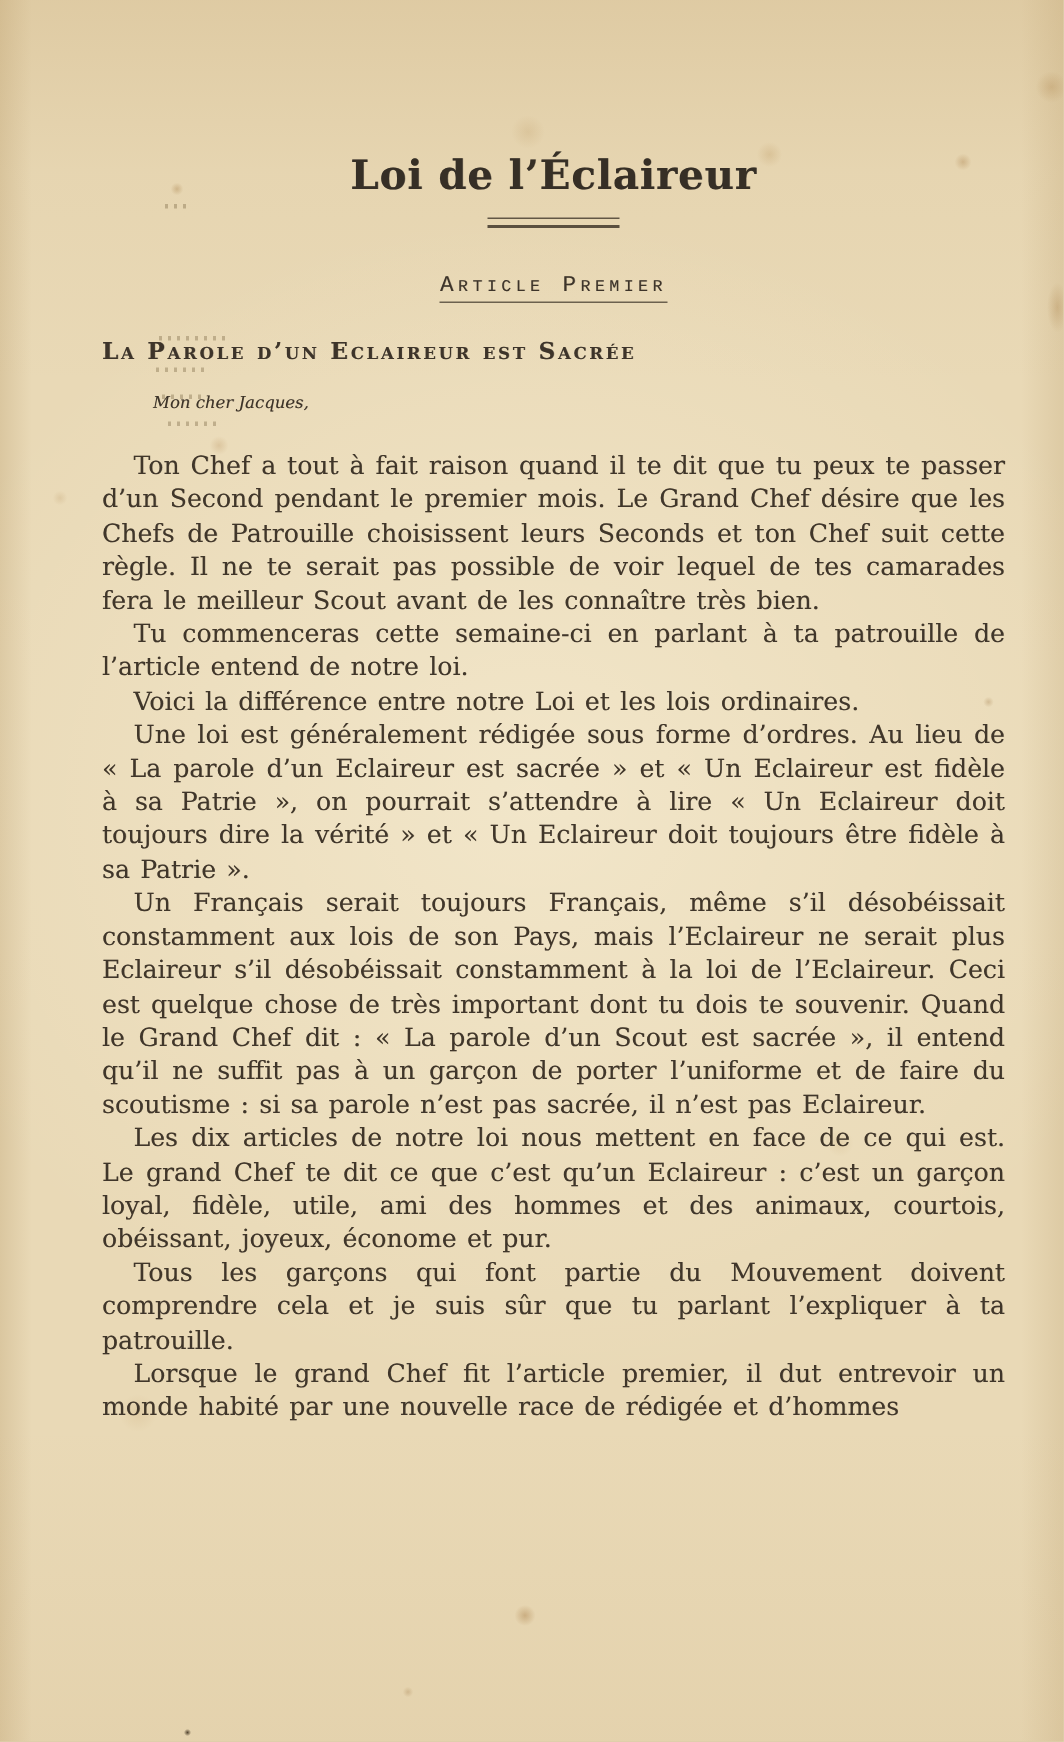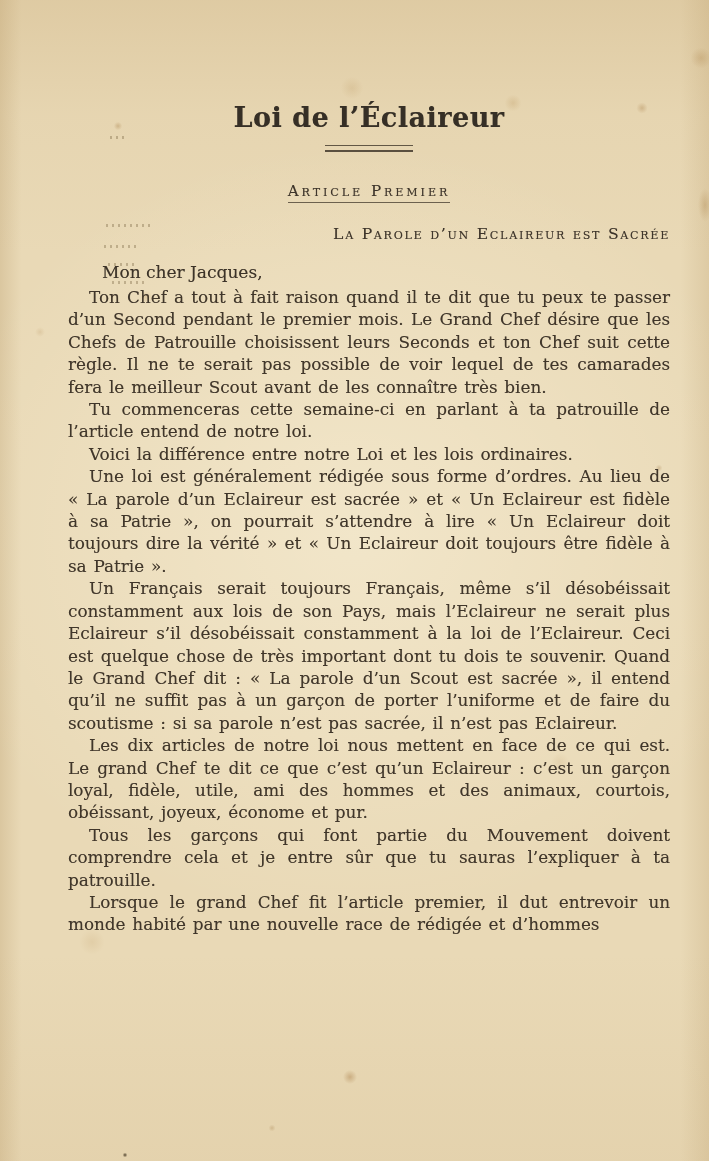--- a/index.html
+++ b/index.html
@@ -46,41 +46,41 @@
   h1.title{
     margin:102px 0 0;text-align:center;
     font-size:27px;font-weight:bold;letter-spacing:.5px;color:#362f26;
     text-shadow:.3px .3px 0 rgba(54,47,38,.45);
   }
   .title-rule{
     width:88px;height:4px;margin:12px auto 0;
     border-top:1px solid rgba(66,56,43,.8);
     border-bottom:2px solid rgba(66,56,43,.85);
   }
-  h2.article{margin:30px 0 0;text-align:center;font-size:15px;font-weight:normal;}
+  h2.article{margin:30px 0 0;text-align:center;font-size:15px;font-weight:normal;font-family:Liberation Mono, monospace;}
   h2.article span{
     font-variant:small-caps;letter-spacing:3px;color:#3d342a;
     border-bottom:1px solid rgba(66,56,43,.75);padding-bottom:2px;
     text-shadow:.3px .3px 0 rgba(61,52,42,.4);
   }
-  h3.subheading{margin:25px 0 0;text-align:right;font-size:15.5px;font-weight:normal;}
+  h3.subheading{margin:25px 0 0;text-align:left;font-size:15.5px;font-weight:bold;}
   h3.subheading span{
     font-variant:small-caps;letter-spacing:1.8px;color:#3d342a;
     text-shadow:.3px .3px 0 rgba(61,52,42,.4);
   }
   p.salutation{
-    margin:19px 0 0 34px;font-size:17px;color:#3c3328;
+    margin:19px 0 0 34px;font-style:italic;font-size:11px;color:#3c3328;
     text-shadow:.2px .2px 0 rgba(60,51,40,.4);
   }
   p.body-para{
     margin:0;font-size:16.8px;line-height:22.4px;
     text-align:justify;text-indent:21px;word-spacing:1.5px;
     color:#40362a;text-shadow:.2px .2px 0 rgba(64,54,42,.38);
   }
-  p.body-para.first{margin-top:4px;}
+  p.body-para.first{margin-top:24px;}
 </style>
 </head>
 <body>
 
 <div class="page">
 
   <div class="stains"></div>
   <div class="ghost g1"></div>
   <div class="ghost g2"></div>
   <div class="ghost g3"></div>
@@ -102,17 +102,17 @@
     </h3>
 
     <p class="salutation">Mon cher Jacques,</p>
 
     <p class="body-para first">Ton Chef a tout à fait raison quand il te dit que tu peux te passer d’un Second pendant le premier mois. Le Grand Chef désire que les Chefs de Patrouille choisissent leurs Seconds et ton Chef suit cette règle. Il ne te serait pas possible de voir lequel de tes camarades fera le meilleur Scout avant de les connaître très bien.</p>
     <p class="body-para">Tu commenceras cette semaine-ci en parlant à ta patrouille de l’article entend de notre loi.</p>
     <p class="body-para">Voici la différence entre notre Loi et les lois ordinaires.</p>
     <p class="body-para">Une loi est généralement rédigée sous forme d’ordres. Au lieu de « La parole d’un Eclaireur est sacrée » et « Un Eclaireur est fidèle à sa Patrie », on pourrait s’attendre à lire « Un Eclaireur doit toujours dire la vérité » et « Un Eclaireur doit toujours être fidèle à sa Patrie ».</p>
     <p class="body-para">Un Français serait toujours Français, même s’il désobéissait constamment aux lois de son Pays, mais l’Eclaireur ne serait plus Eclaireur s’il désobéissait constamment à la loi de l’Eclaireur. Ceci est quelque chose de très important dont tu dois te souvenir. Quand le Grand Chef dit : « La parole d’un Scout est sacrée », il entend qu’il ne suffit pas à un garçon de porter l’uniforme et de faire du scoutisme : si sa parole n’est pas sacrée, il n’est pas Eclaireur.</p>
     <p class="body-para">Les dix articles de notre loi nous mettent en face de ce qui est. Le grand Chef te dit ce que c’est qu’un Eclaireur : c’est un garçon loyal, fidèle, utile, ami des hommes et des animaux, courtois, obéissant, joyeux, économe et pur.</p>
-    <p class="body-para">Tous les garçons qui font partie du Mouvement doivent comprendre cela et je entre sûr que tu sauras l’expliquer à ta patrouille.</p>
+    <p class="body-para">Tous les garçons qui font partie du Mouvement doivent comprendre cela et je suis sûr que tu parlant l’expliquer à ta patrouille.</p>
     <p class="body-para">Lorsque le grand Chef fit l’article premier, il dut entrevoir un monde habité par une nouvelle race de rédigée et d’hommes</p>
 
   </main>
 </div>
 
 </body></html>

